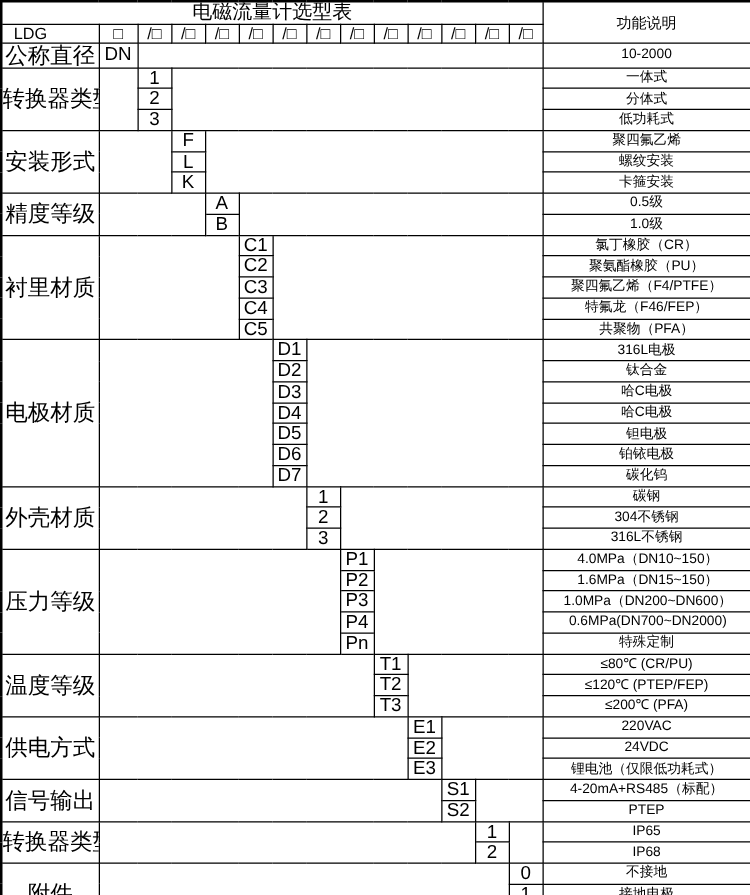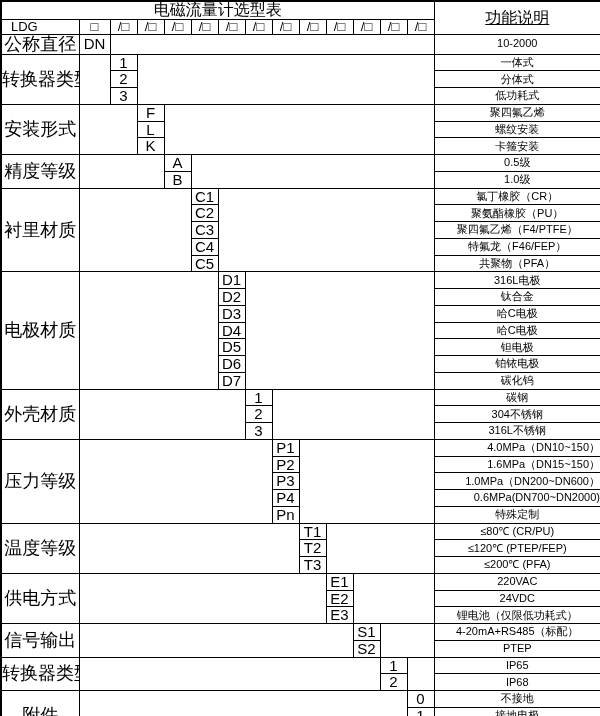--- a/index.html
+++ b/index.html
@@ -22,27 +22,27 @@
     vertical-align: middle;
     font-size: 13px;
     line-height: 1.05;
     padding: 0;
     overflow: hidden;
     white-space: nowrap;
   }
   tr.r-title { height: 18px; }
   tr.r-model { height: 15px; margin-top: 27px; }
   td.title-cell { font-size: 16px; }
-  td.fn-header { font-size: 16px; text-decoration: underline; }
+  td.fn-header { font-size: 12px; }
   td.category { font-size: 18px; }
   td.code { font-size: 15px; }
   td.model-prefix { text-align: left; padding-left: 9px; }
   td.model-box { font-size: 13px; }
   td.desc { font-size: 11px; }
-  td.desc.left { text-align: right; padding-left: 2px; margin-top: 24px; }
+  td.desc.left { text-align: center; padding-left: 2px; margin-top: 24px; }
   td.spacer { border: 1px solid #000000; }
 </style>
 </head>
 <body>
 
 <table class="sheet">
   <colgroup>
     <col style="width:78px">
     <col style="width:31px">
     <col style="width:27px">

